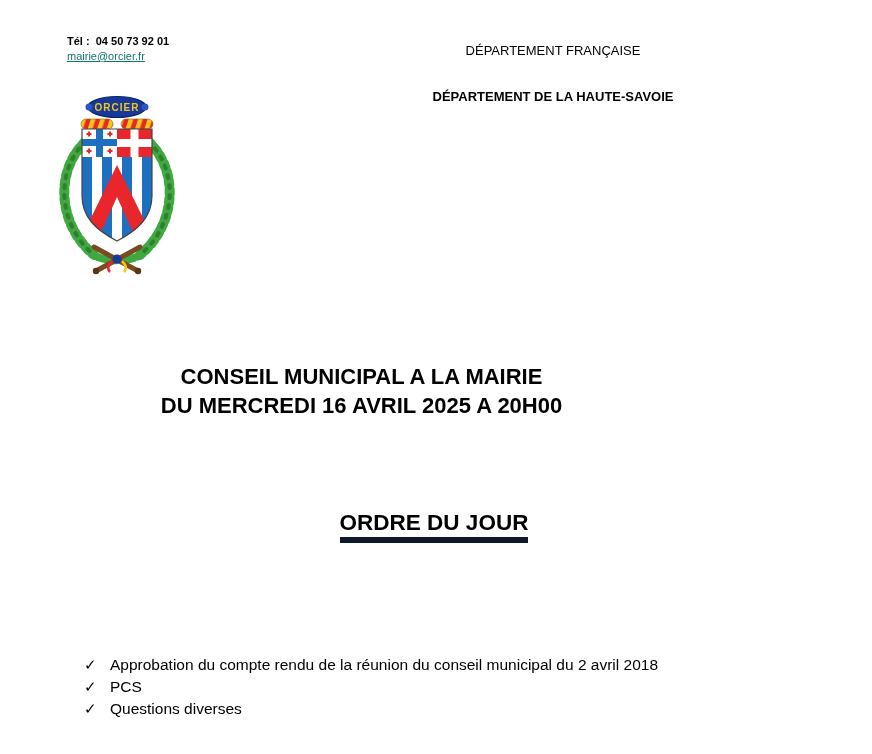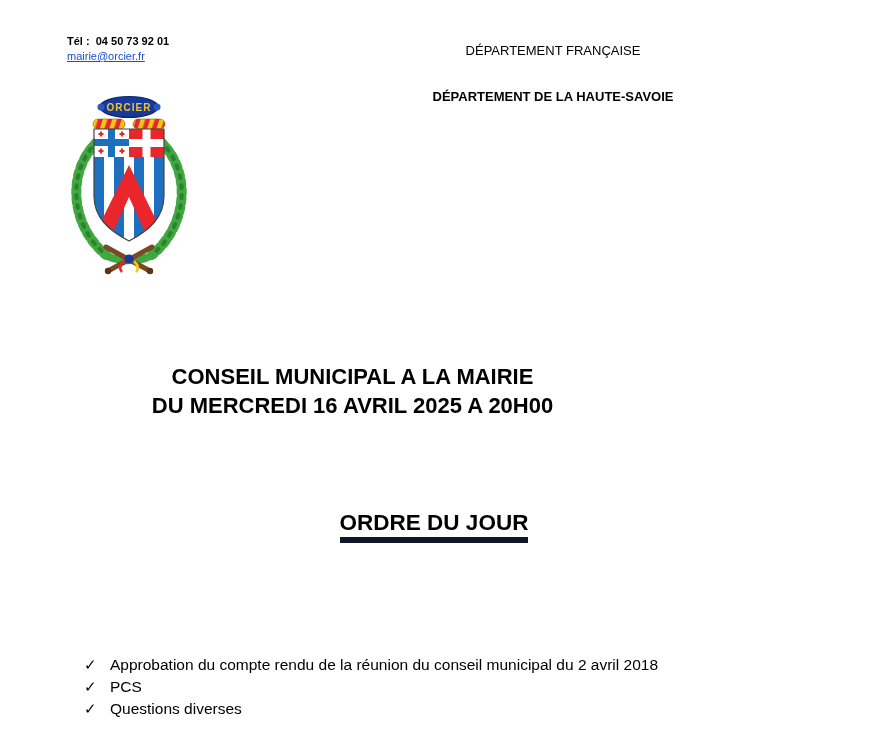--- a/index.html
+++ b/index.html
@@ -9,34 +9,34 @@
     height: 754px;
     background: #ffffff;
     font-family: "Liberation Sans", sans-serif;
     color: #000;
     overflow: hidden;
   }
 
   
   .contact { position: absolute; left: 67px; top: 34px; font-size: 11px; line-height: 15px; }
   .contact .phone { font-weight: bold; white-space: pre; }
-  .contact .email { color: #1d4ed8; text-decoration: underline; cursor: pointer; }
+  .contact .email { color: #0f766e; text-decoration: underline; cursor: pointer; }
 
   
   .gov-header { position: absolute; left: 393px; top: 43px; width: 320px; text-align: center; font-size: 13px; }
   .gov-header .line { margin: 0 0 31px 0; }
   .gov-header .bold { font-weight: bold; }
 
   
-  .crest { position: absolute; left: 64px; top: 93px; width: 130px; height: 185px; }
+  .crest { position: absolute; left: 52px; top: 93px; width: 130px; height: 185px; }
 
   
   .doc-title {
     position: absolute; left: 0; top: 362px; width: 705px;
-    text-align: center; font-size: 22px; font-weight: bold; line-height: 29px;
+    text-align: center; font-size: 22px; font-weight: bold; line-height: 29px; padding-left: 9px;
   }
 
   
   .agenda-heading {
     position: absolute; left: 0; top: 510px; width: 868px;
     text-align: center; font-size: 22.5px; font-weight: bold;
   }
   .agenda-heading .underlined { border-bottom: 6px solid #0f172a; padding-bottom: 2px; }
 
   

